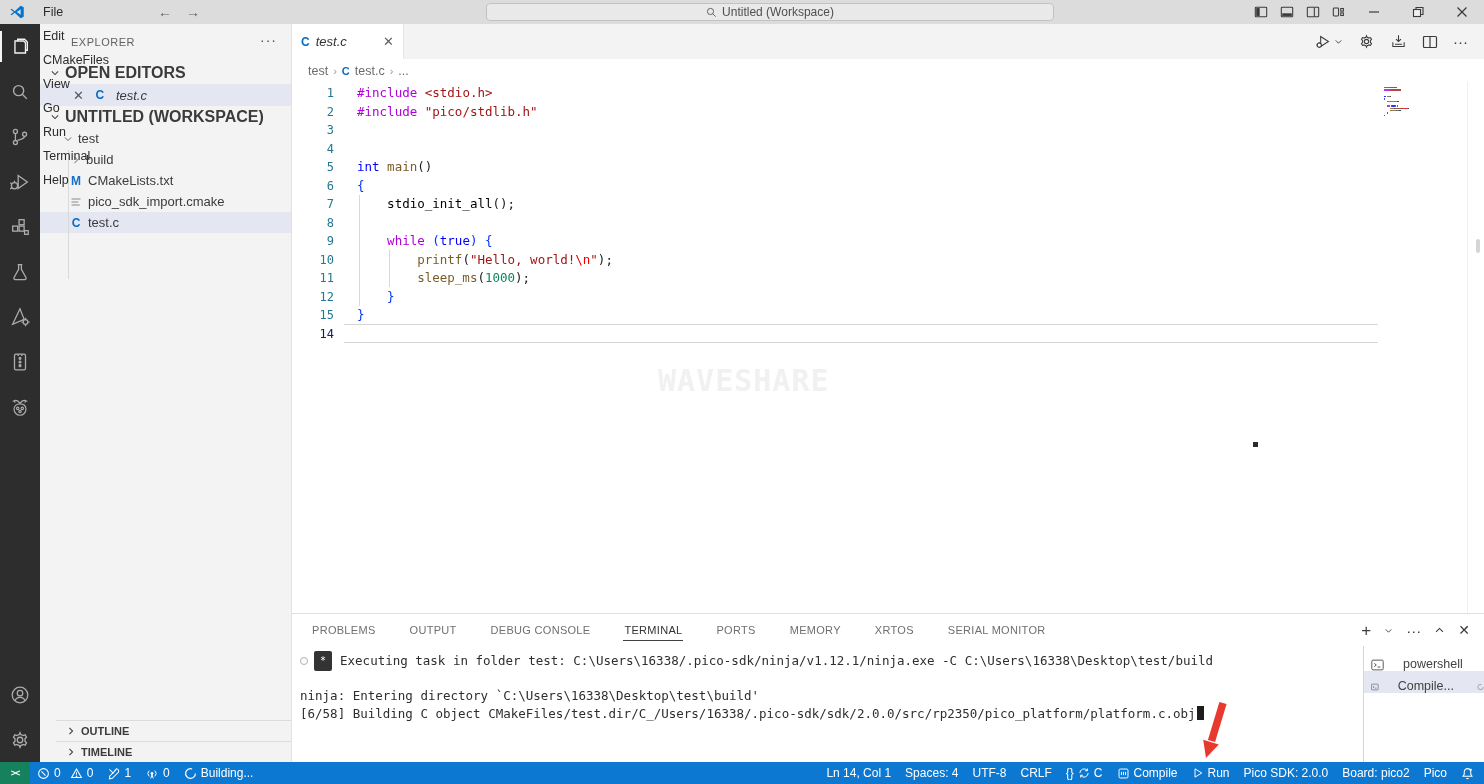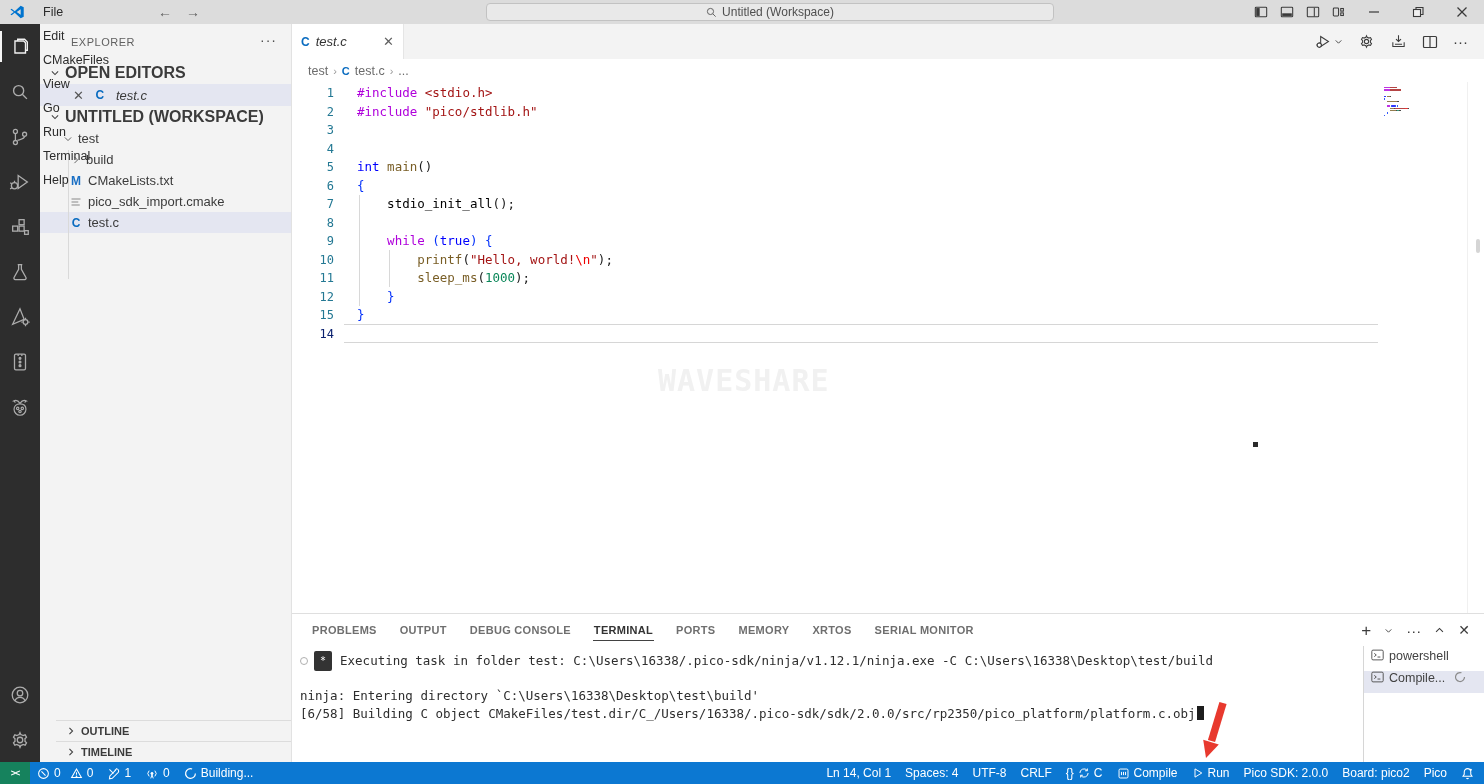--- a/index.html
+++ b/index.html
@@ -69,33 +69,33 @@
   .minimap { position:absolute; right:74px; top:5px; width:26px; }
   .mm-line { height:1.3px; margin-bottom:1px; display:flex; }
   .mm-seg { height:1.3px; display:inline-block; opacity:.8; }
   .mm-sp { height:1.3px; display:inline-block; }
   .mm-border { position:absolute; right:16px; top:0; bottom:0; width:1px; background:#f0f0f0; }
   .scroll-dash { position:absolute; right:4px; top:157px; width:4px; height:14px; background:#d5d5d5; border-radius:2px; }
 
   
   .panel { height:149px; border-top:1px solid #dfdfdf; display:flex; flex-direction:column; background:#fff; }
   .panel-head { height:32px; display:flex; align-items:center; padding-left:19px; }
-  .ptabs { display:flex; gap:21px;font-weight:bold; }
+  .ptabs { display:flex; gap:32px; }
   .ptab { font-size:11px; letter-spacing:.3px; color:#6f6f6f; cursor:pointer; padding:4px 1px; }
   .ptab.active { color:#333; border-bottom:1px solid #424242; }
   .p-actions { margin-left:auto; display:flex; align-items:center; gap:13px; padding-right:14px; color:#3c3c3c; }
   .p-actions .txt { font-size:15px; line-height:1; cursor:pointer; color:#3c3c3c; }
   .panel-body { flex:1; display:flex; min-height:0; }
   .terminal { flex:1; font-family:"DejaVu Sans Mono", monospace; font-size:12.5px; line-height:17.5px; color:#2e2e2e; padding:6px 0 0 8px; white-space:pre; overflow:hidden; }
   .term-line { height:17.5px; display:flex; align-items:center; }
   .task-circle { width:8px; height:8px; border:1px solid #b0b0b0; border-radius:50%; margin-right:6px; flex:none; }
   .task-badge { background:#333; color:#fff; font-size:10px; border-radius:2px; padding:1px 6px; margin-right:8px; flex:none; }
   .cursor-block { display:inline-block; width:7px; height:14px; background:#1d1d1d; margin-left:1px; vertical-align:middle; }
   .term-list { width:121px; border-left:1px solid #d6d6d6; padding-top:3px; font-size:12.5px; color:#424242; }
-  .tl-row { height:22px; display:flex; align-items:flex-start; gap:5px; padding-left:7px; cursor:pointer; }
+  .tl-row { height:22px; display:flex; align-items:flex-end; gap:19px; padding-left:7px; cursor:pointer; }
   .tl-spin { margin-left:4px; }
 
   
   .statusbar { position:absolute; left:0; right:0; bottom:0; height:22px; background:#0c78d2; color:#fff; display:flex; align-items:center; font-size:12px; z-index:30; }
   .sb-remote { width:30px; height:100%; background:#16825d; display:flex; align-items:center; justify-content:center; font-size:9px; font-weight:700; letter-spacing:-1px; cursor:pointer; }
   .st-item { display:flex; align-items:center; gap:4px; padding:0 7px; height:100%; cursor:pointer; white-space:nowrap; }
   .st-right { margin-left:auto; display:flex; align-items:center; height:100%; }
 
   
   .red-arrow { position:absolute; left:1190px; top:698px; z-index:40; pointer-events:none; }

